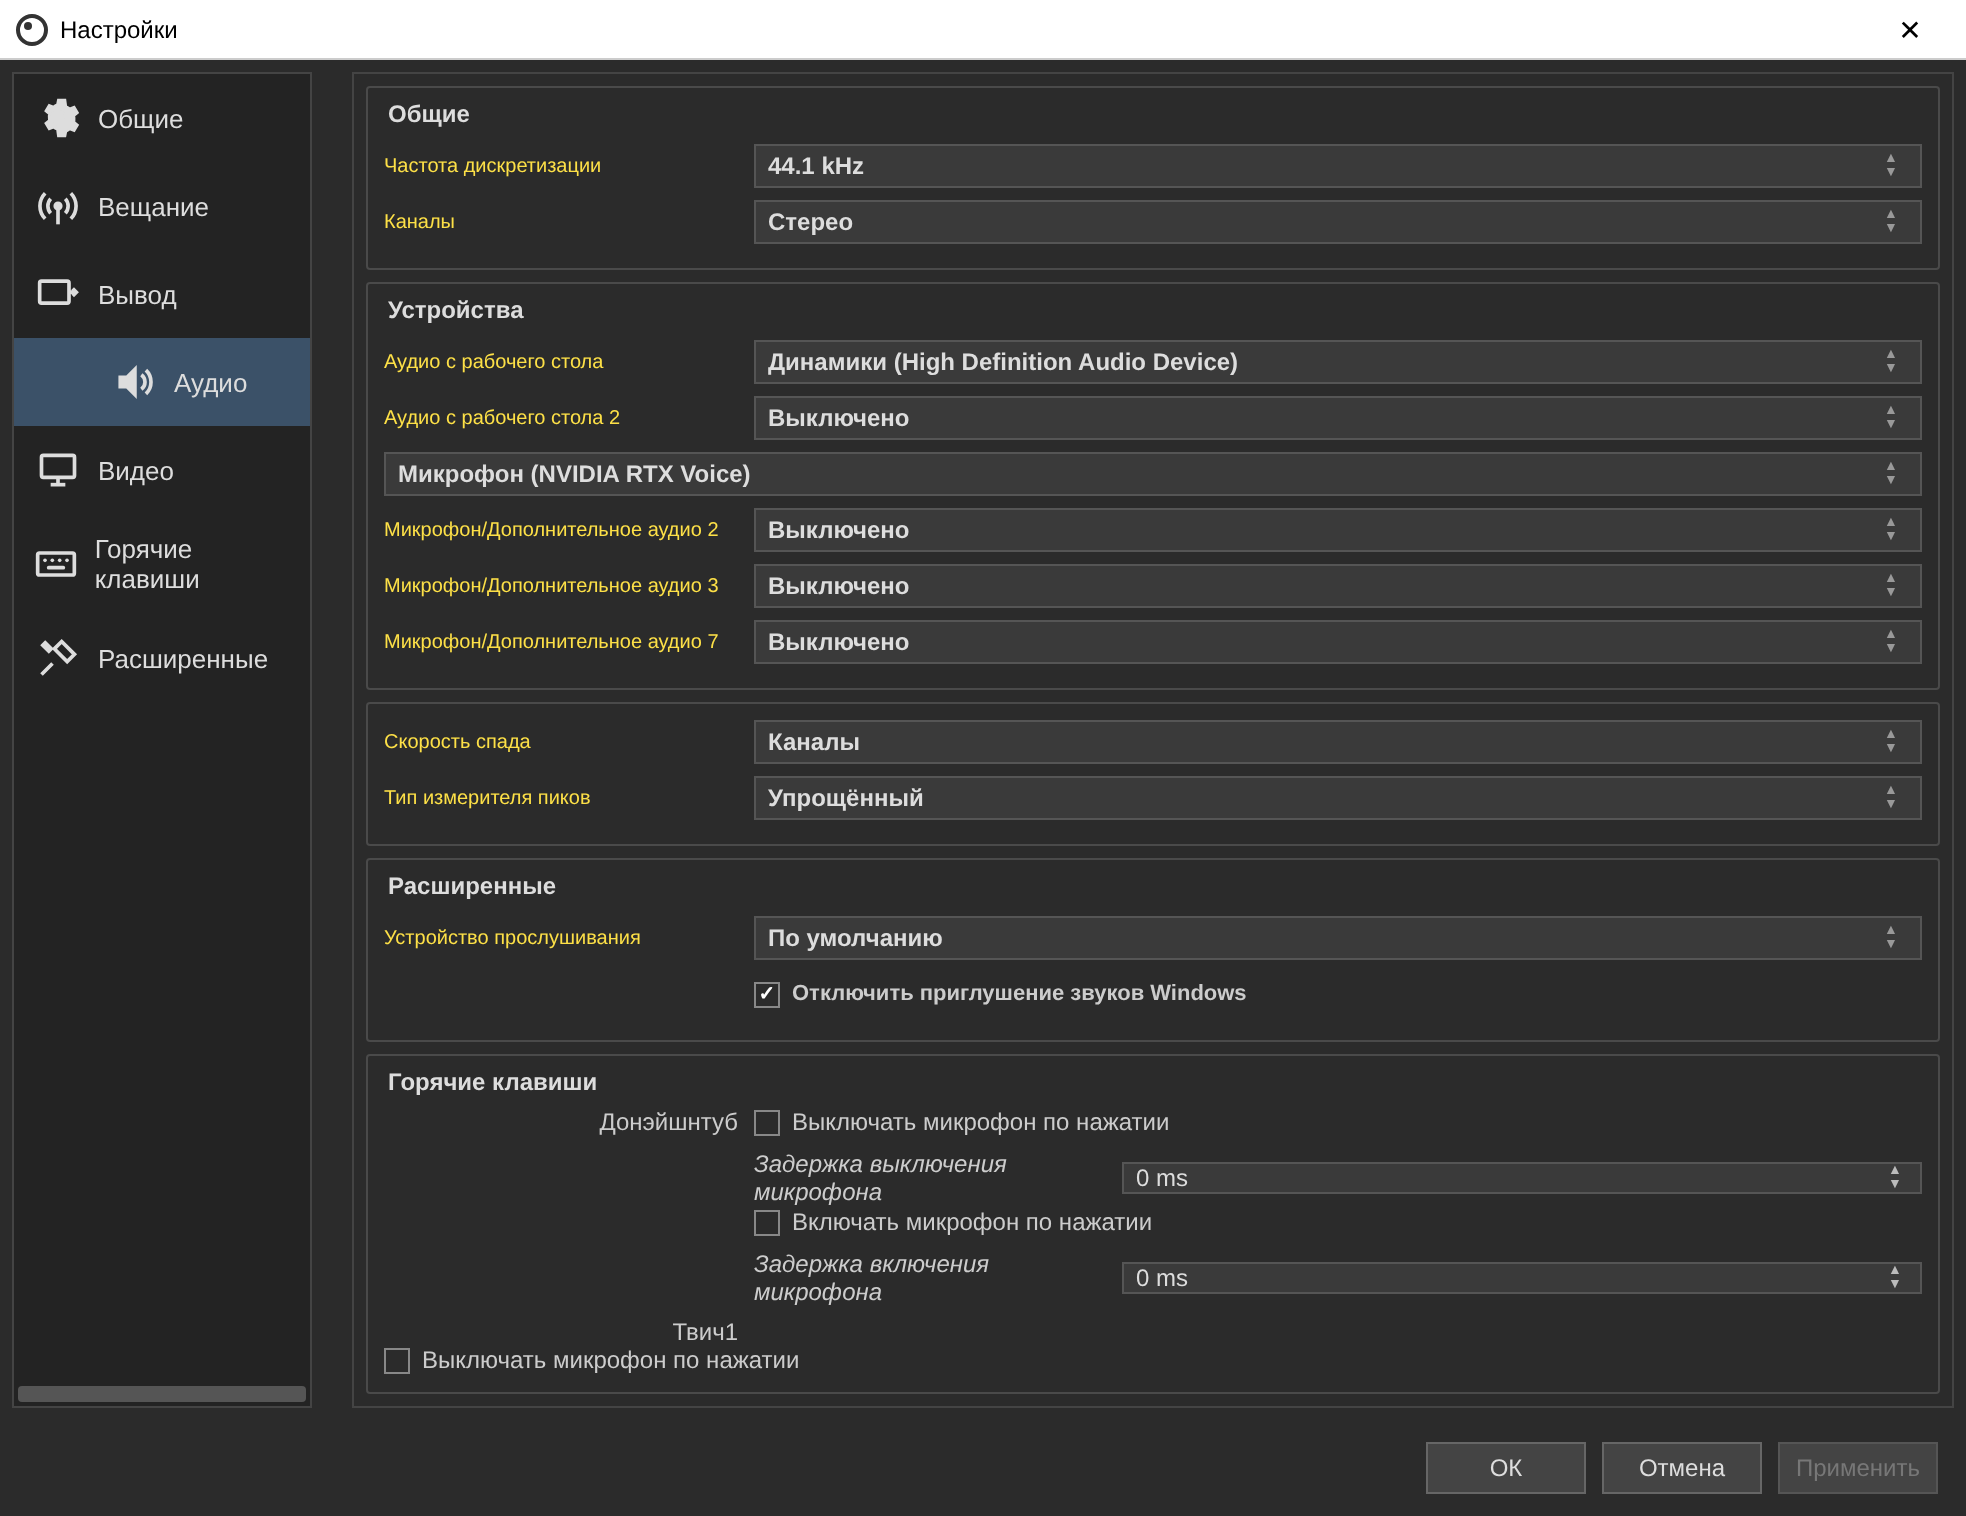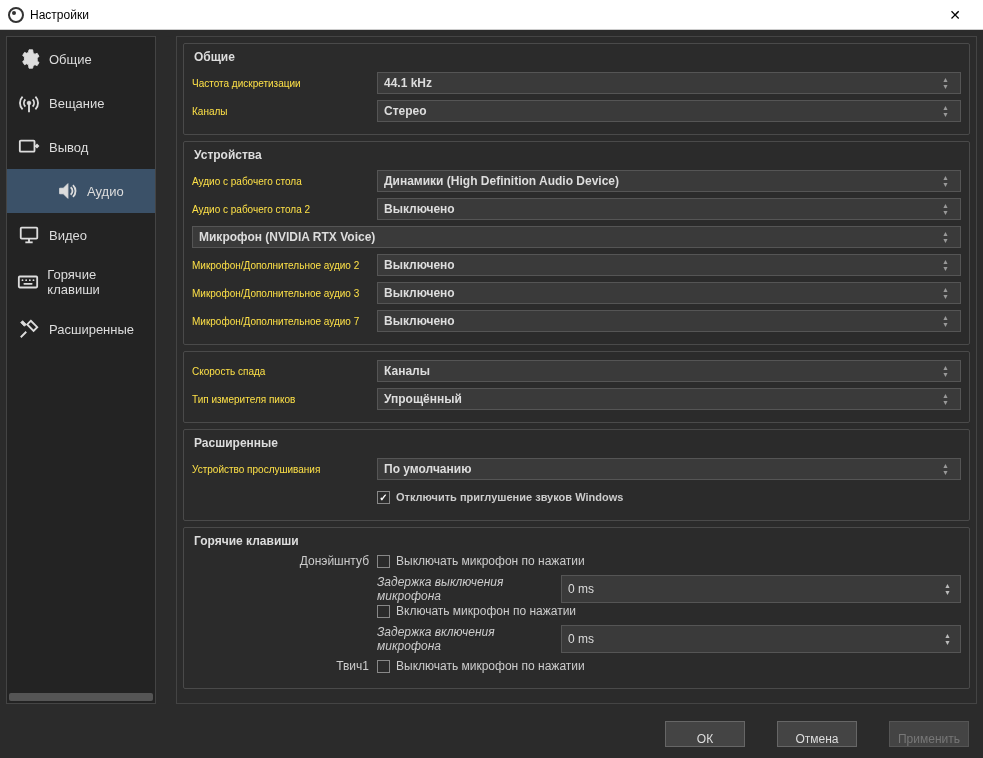--- a/index.html
+++ b/index.html
@@ -36,26 +36,26 @@
   .checkbox-row { display: flex; align-items: center; gap: 6px; color: #ccc; font-size: 11px; }
   .checkbox { width: 13px; height: 13px; border: 1px solid #888; background: #2b2b2b; display: inline-flex; align-items: center; justify-content: center; font-size: 10px; color: #fff; }
   .checkbox.checked::after { content: "✓"; }
 
   
   .hk-block { padding-left: 0; }
   .hk-row { display: flex; align-items: flex-start; min-height: 20px; margin-bottom: 1px; }
   .hk-label { width: 185px; text-align: right; color: #ccc; font-size: 12px; padding-right: 8px; }
   .hk-sub { flex: 1; display: flex; align-items: center; gap: 6px; font-size: 12px; color: #ccc; }
   .hk-inner-label { width: 178px; text-align: left; font-style: italic; }
-  .spinner { background: #3a3a3a; border: 1px solid #555; color: #ddd; font-size: 12px; height: 28px; display: flex; align-items: center; padding: 0 6px; position: relative; flex: 1; }
+  .spinner { background: #3a3a3a; border: 1px solid #555; color: #ddd; font-size: 12px; height: 16px; display: flex; align-items: center; padding: 0 6px; position: relative; flex: 1; }
   .spinner .sp-arrows { position: absolute; right: 2px; top: 0; bottom: 0; width: 14px; display: flex; flex-direction: column; justify-content: center; color: #bbb; font-size: 7px; line-height: 7px; }
 
   
   .footer { height: 48px; display: flex; align-items: center; justify-content: flex-end; padding: 0 14px; gap: 8px; background: #2b2b2b; }
-  .btn { min-width: 80px; height: 26px; background: #444; border: 1px solid #666; color: #ddd; font-size: 12px; display: flex; align-items: flex-end; justify-content: center; cursor: pointer; margin-left: 24px; }
+  .btn { min-width: 80px; height: 26px; background: #444; border: 1px solid #666; color: #ddd; font-size: 12px; display: flex; align-items: center; justify-content: center; cursor: pointer; }
   .btn.disabled { color: #777; border-color: #555; cursor: default; }
 
   
   .content::-webkit-scrollbar { width: 10px; }
   .content::-webkit-scrollbar-track { background: #2b2b2b; }
   .content::-webkit-scrollbar-thumb { background: #555; }
 </style>
 </head>
 <body>
 
@@ -295,21 +295,21 @@
           <div class="hk-label"></div>
           <div class="hk-sub">
             <span class="hk-inner-label">Задержка включения микрофона</span>
             <div class="spinner">
                 <span>0 ms</span>
                 <span class="sp-arrows">▲<br>▼</span>
               </div>
           </div>
         </div>
 
-        <div class="hk-row" style="margin-top:6px;">
+        <div class="hk-row" style="margin-top:6px;flex-direction:column;">
           <div class="hk-label">Твич1</div>
           <div class="hk-sub">
             <span class="checkbox"></span>
             <span>Выключать микрофон по нажатии</span>
           </div>
         </div>
 
       </div>
     </div>
 

